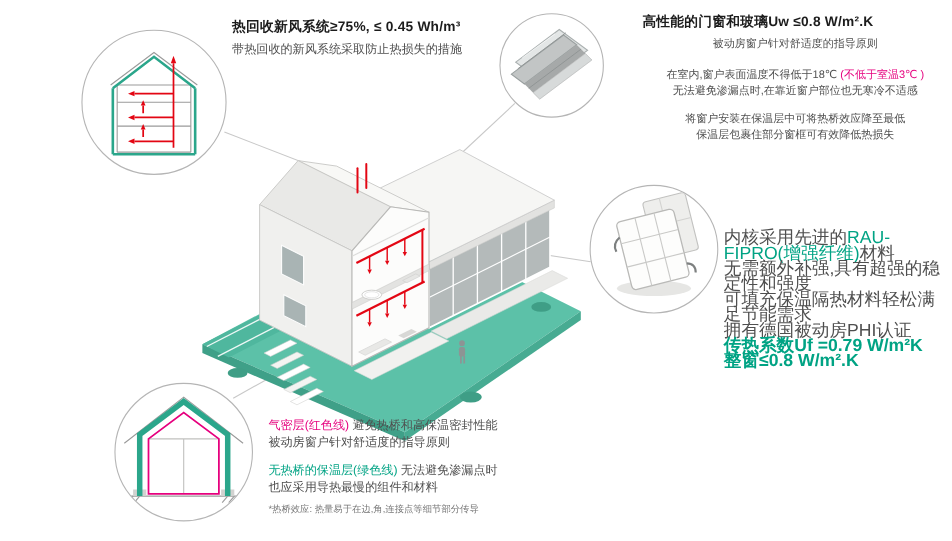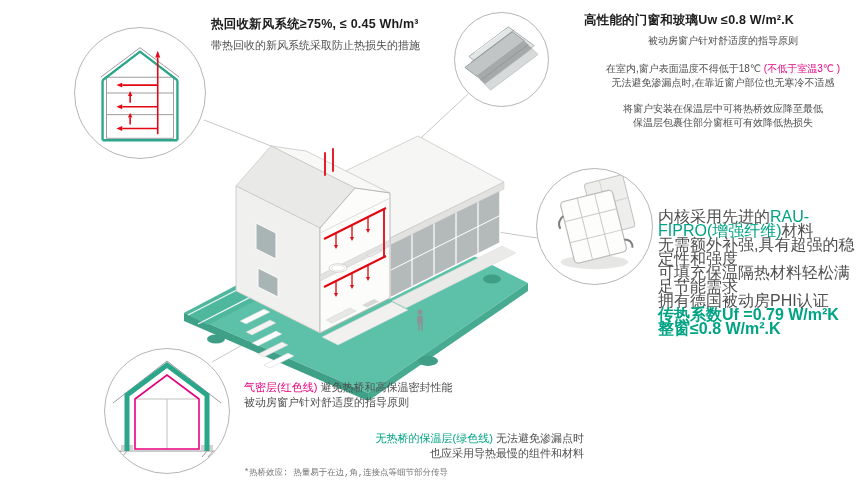--- a/index.html
+++ b/index.html
@@ -25,21 +25,21 @@
   .body + .body { margin-top:12px; }
   .t-heat    { left:211px; top:16px;  width:282px; }
   .t-window  { left:584px; top:12px;  width:278px; }
   .t-window .body { font-size:10px; line-height:14px;text-align:center; }
   .t-profile { left:658px; top:210px; width:207px; }
   .t-profile .body { font-size:16px; line-height:14px; }
   .t-thermal { left:244px; top:380px; width:340px; }
   .red   { color:#E6007E; }
   .green { color:#00A384; }
   .greenbold { color:#00A384; font-weight:bold; }
-  .footnote { font-size:8.5px; color:#767676; margin-top:7px;font-family:Liberation Mono, monospace; }
+  .footnote { font-size:8.5px; color:#767676; margin-top:7px; }
 </style>
 </head>
 <body>
 
 <div class="page">
 
   <svg class="leader-svg" viewBox="0 0 865 492">
     <g stroke="#c8c8c8" stroke-width="1">
       <line x1="204" y1="120" x2="302" y2="158"></line>
       <line x1="468" y1="94" x2="408" y2="150"></line>
@@ -253,20 +253,20 @@
       <span class="greenbold">传热系数Uf =0.79 W/m²K</span><br>
       <span class="greenbold">整窗≤0.8 W/m².K</span>
     </p>
   </div>
 
   <div class="txt t-thermal">
     <p class="body">
       <span class="red">气密层(红色线)</span><span> 避免热桥和高保温密封性能</span><br>
       <span>被动房窗户针对舒适度的指导原则</span>
     </p>
-    <p class="body" style="margin-top:22px;text-align:right;">
+    <p class="body" style="margin-top:12px;">
       <span class="green">无热桥的保温层(绿色线)</span><span> 无法避免渗漏点时</span><br>
       <span>也应采用导热最慢的组件和材料</span>
     </p>
     <div class="footnote">*热桥效应: 热量易于在边,角,连接点等细节部分传导</div>
   </div>
 
 </div>
 
 </body></html>

